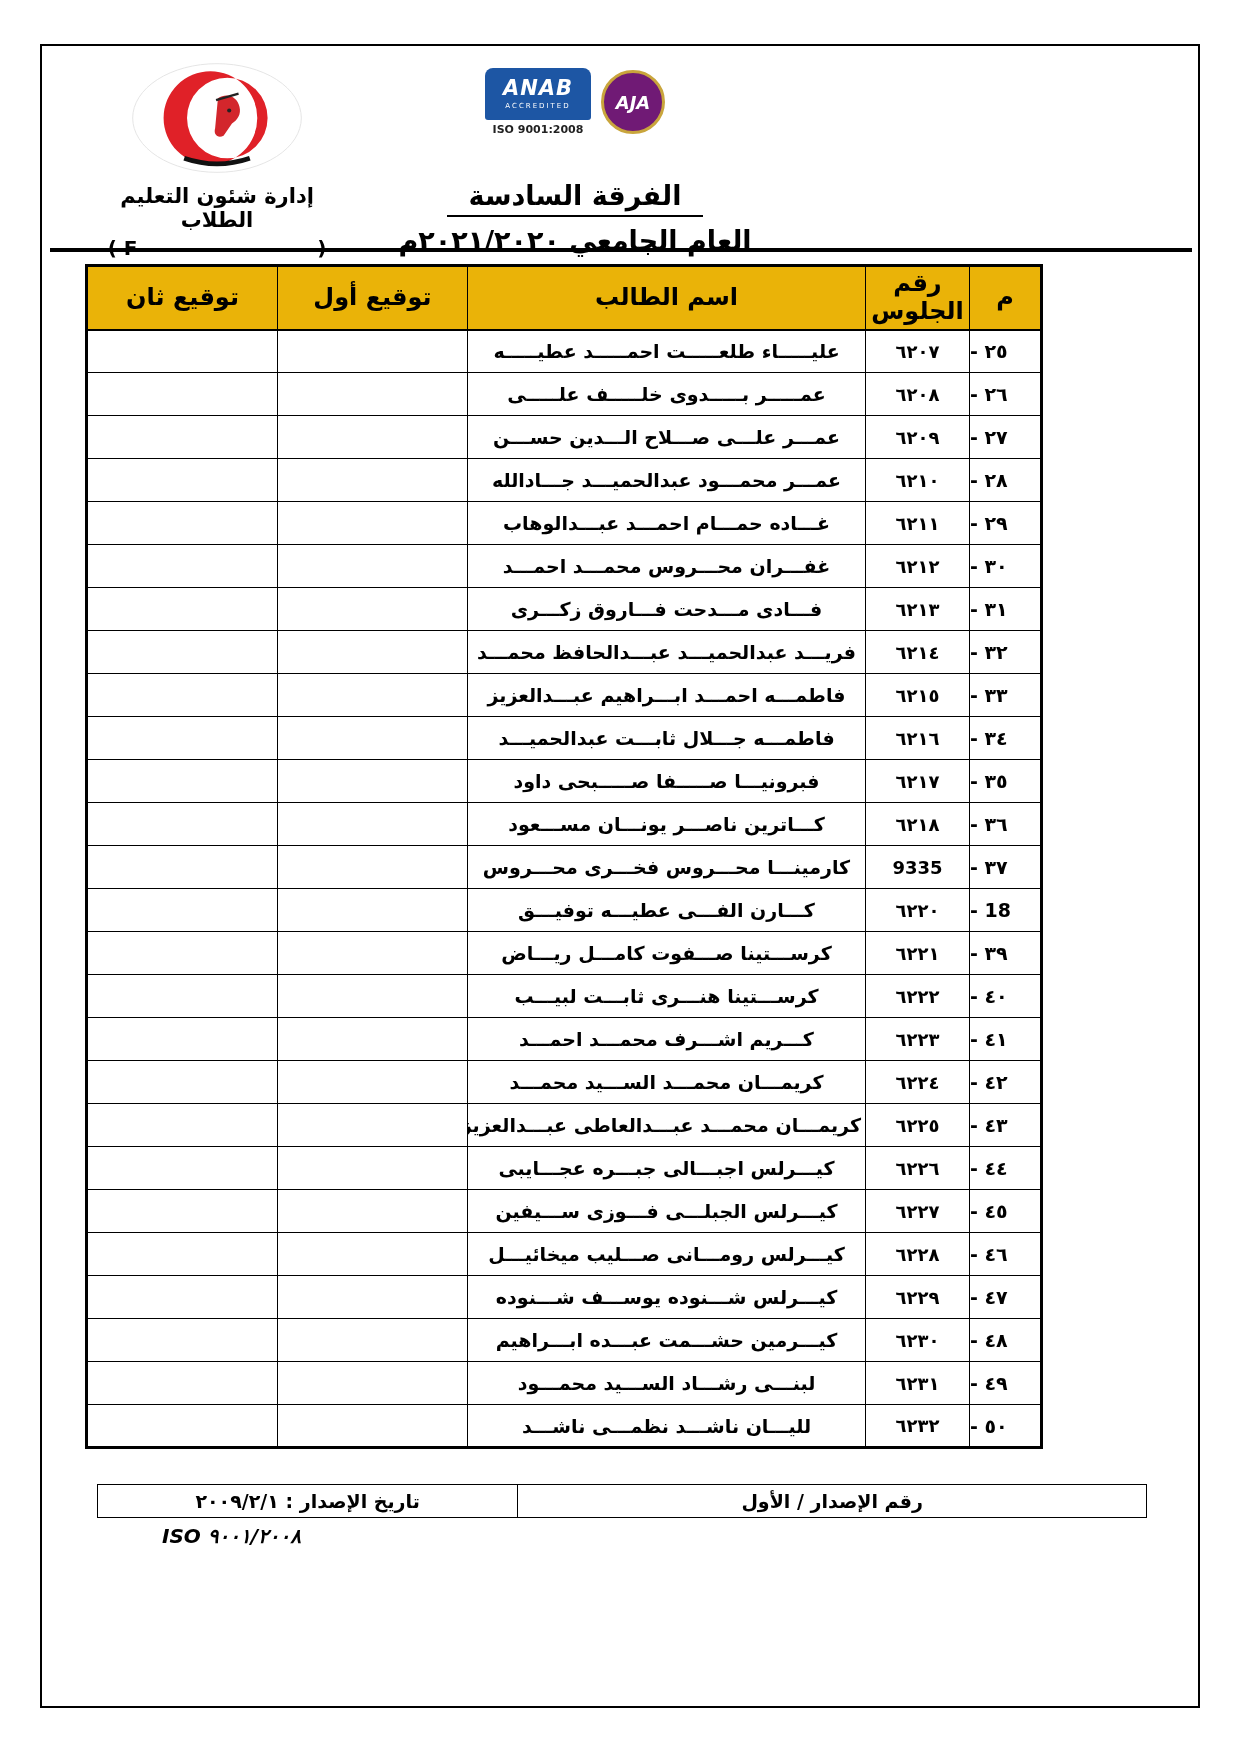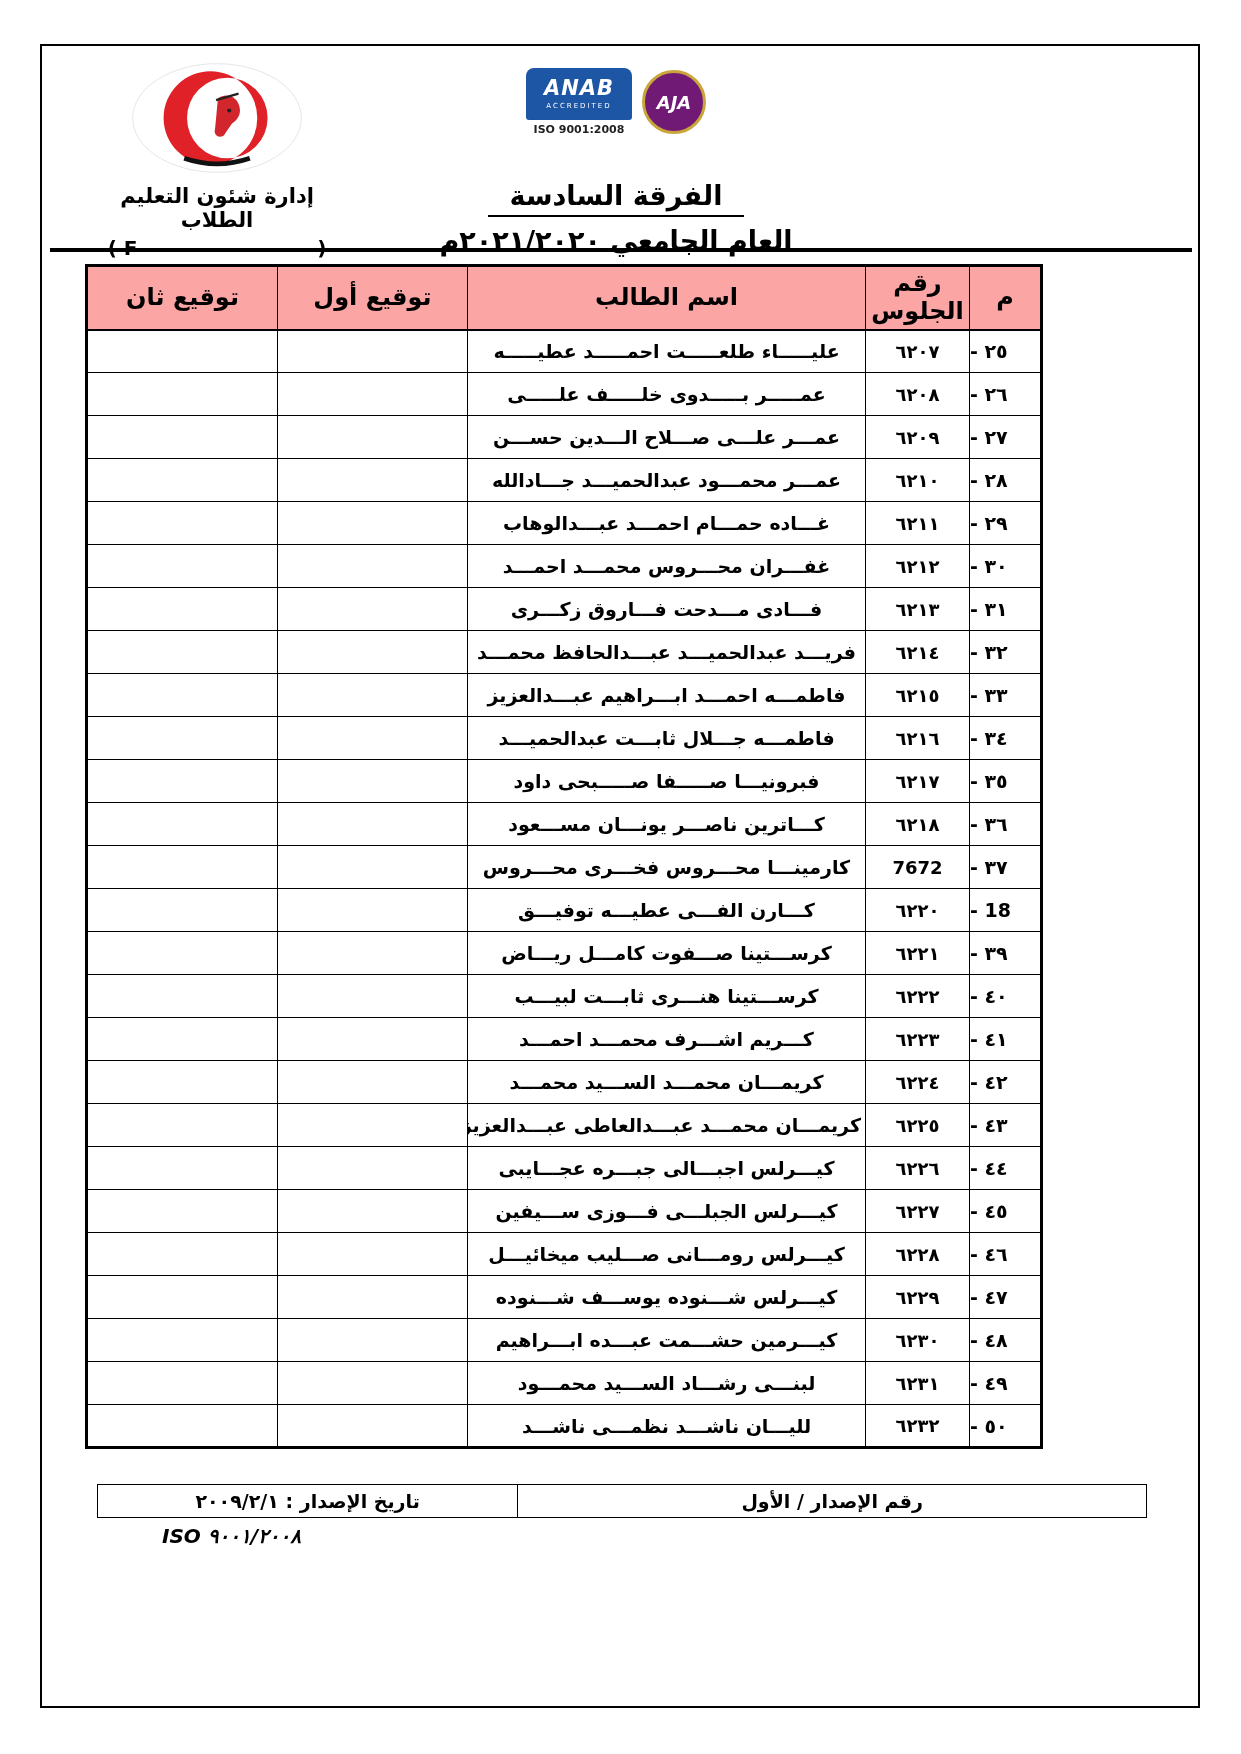--- a/index.html
+++ b/index.html
@@ -14,21 +14,21 @@
   }
   .page {
     position: absolute; left: 40px; top: 44px;
     width: 1160px; height: 1664px;
     border: 2px solid #000;
     background: #fff;
   }
 
   
   .hdr-left  { position: absolute; left: 50px;  top: 14px; width: 250px; text-align: center; }
-  .hdr-center{ position: absolute; left: 394px; top: 22px; width: 360px; text-align: center; }
+  .hdr-center{ position: absolute; left: 353px; top: 22px; width: 360px; text-align: center; }
   .hdr-right { position: absolute; left: 770px; top: 12px; width: 240px; text-align: center; }
 
   .dept-line { font-size: 21px; font-weight: bold; direction: rtl; margin-top: 4px; }
   .code-line { font-size: 20px; font-weight: bold; direction: ltr; white-space: pre; margin-top: 4px; }
 
   .logos-row { display: flex; justify-content: center; align-items: flex-start; gap: 10px; height: 92px; }
   .anab-wrap { width: 106px; }
   .anab-box {
     background: #1d56a4; border-radius: 8px 8px 3px 3px;
     height: 52px; display: flex; flex-direction: column; justify-content: center; align-items: center;
@@ -59,21 +59,21 @@
 
   
   .tbl-wrap { position: absolute; left: 43px; top: 218px; }
   table.roster {
     border-collapse: collapse; table-layout: fixed;
     direction: rtl; width: 955px;
     border: 3px solid #000;
   }
   .roster th, .roster td { border: 1px solid #000; padding: 0; overflow: hidden; }
   .roster thead th {
-    background: #fca5a5; height: 64px;
+    background: #eab308; height: 64px;
     font-size: 24px; font-weight: bold; line-height: 1.15;
     border-bottom: 2px solid #000;
   }
   .roster tbody td { height: 43px; background: #fff; }
   .roster td.name { font-size: 19px; font-weight: bold; text-align: center; white-space: nowrap; padding: 0 4px; }
   .roster td.seat { font-size: 18px; font-weight: bold; text-align: center; }
   .roster td.idx  { font-size: 19px; font-weight: bold; text-align: left; }
 
   
   .footer-bar {
@@ -234,21 +234,21 @@
           </tr>
           <tr>
             <td class="idx">٣٦ -</td>
             <td class="seat">٦٢١٨</td>
             <td class="name">كـــاترين ناصـــر يونـــان مســـعود</td>
             <td class="sig1"></td>
             <td class="sig2"></td>
           </tr>
           <tr>
             <td class="idx">٣٧ -</td>
-            <td class="seat">7672</td>
+            <td class="seat">9335</td>
             <td class="name">كارمينـــا محـــروس فخـــرى محـــروس</td>
             <td class="sig1"></td>
             <td class="sig2"></td>
           </tr>
           <tr>
             <td class="idx">18 -</td>
             <td class="seat">٦٢٢٠</td>
             <td class="name">كـــارن الفـــى عطيـــه توفيـــق</td>
             <td class="sig1"></td>
             <td class="sig2"></td>

